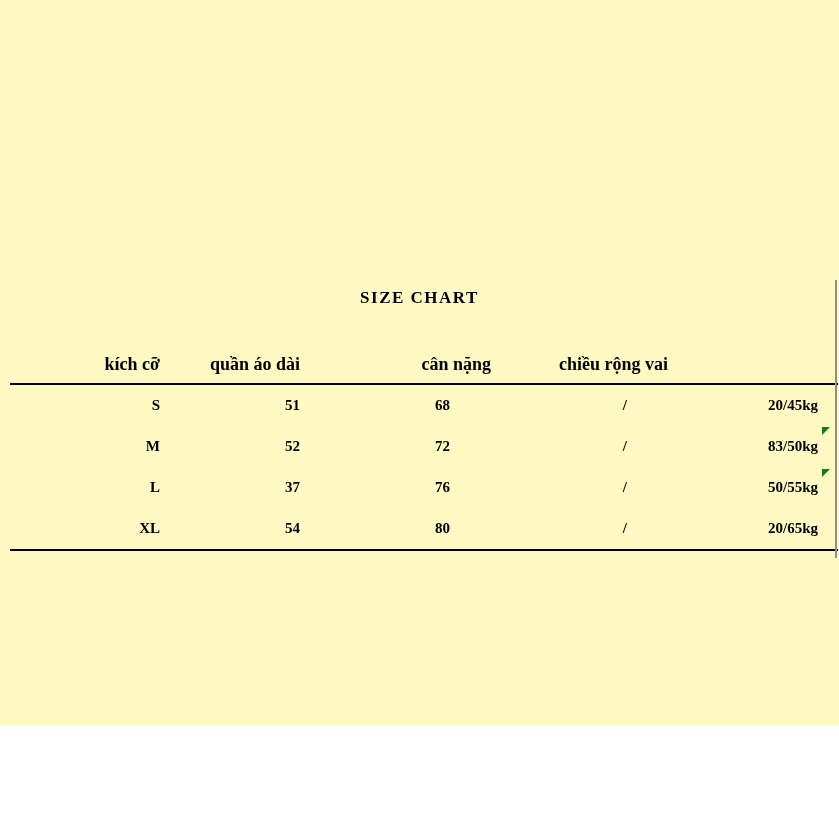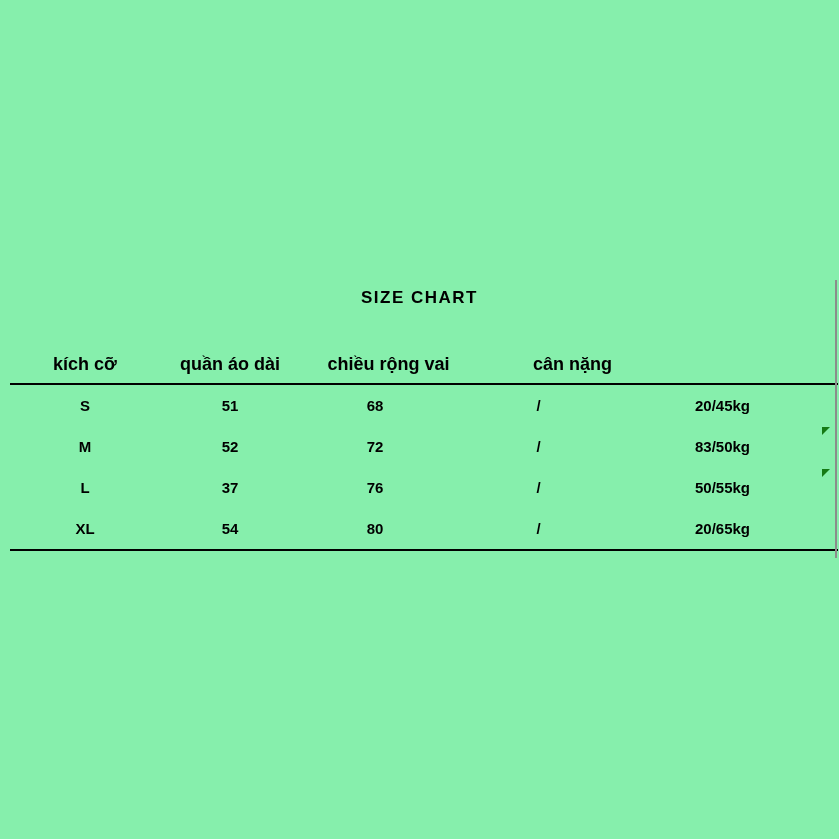--- a/index.html
+++ b/index.html
@@ -1,21 +1,21 @@
 <!DOCTYPE html>
 <html><head>
 <meta charset="utf-8">
 <style>
   html, body { margin: 0; padding: 0; background: #ffffff; }
   .canvas {
     position: relative;
     width: 839px;
-    height: 839px;
-    background: #86efac;
-    font-family: Liberation Sans, sans-serif;
+    height: 725px;
+    background: #fef9c3;
+    font-family: Liberation Serif, serif;
     color: #000000;
     overflow: hidden;
   }
   .chart-title {
     position: absolute;
     top: 288px;
     left: 0;
     width: 839px;
     text-align: center;
     font-size: 17px;
@@ -25,21 +25,21 @@
   .size-table {
     position: absolute;
     left: 10px;
     top: 345px;
     width: 828px;
   }
   .t-row { display: flex; align-items: center; }
   .header-row { height: 38px; border-bottom: 2px solid #000000; }
   .table-body { border-bottom: 2px solid #000000; }
   .data-row { height: 41px; }
-  .cell { text-align: center; font-weight: 700; }
+  .cell { text-align: right; font-weight: 700; }
   .c1 { flex: 0 0 150px; }
   .c2 { flex: 0 0 140px; }
   .c3 { flex: 0 0 150px; }
   .c4 { flex: 0 0 177px; }
   .c5 { flex: 0 0 191px; }
   .c6 { flex: 0 0 20px; }
   .header-row .cell { font-size: 18px; }
   .data-row .cell { font-size: 15px; }
   .note-marker {
     position: absolute;
@@ -64,22 +64,22 @@
 
 <div class="canvas">
 
   <div class="chart-title">SIZE CHART</div>
 
   <div class="size-table">
 
     <div class="t-row header-row">
       <div class="cell c1">kích cỡ</div>
       <div class="cell c2">quần áo dài</div>
+      <div class="cell c5">cân nặng</div>
       <div class="cell c4">chiều rộng vai</div>
-      <div class="cell c5">cân nặng</div>
       <div class="cell c6"></div>
     </div>
 
     <div class="table-body">
 
       <div class="t-row data-row">
         <div class="cell c1">S</div>
         <div class="cell c2">51</div>
         <div class="cell c3">68</div>
         <div class="cell c4">/</div>

